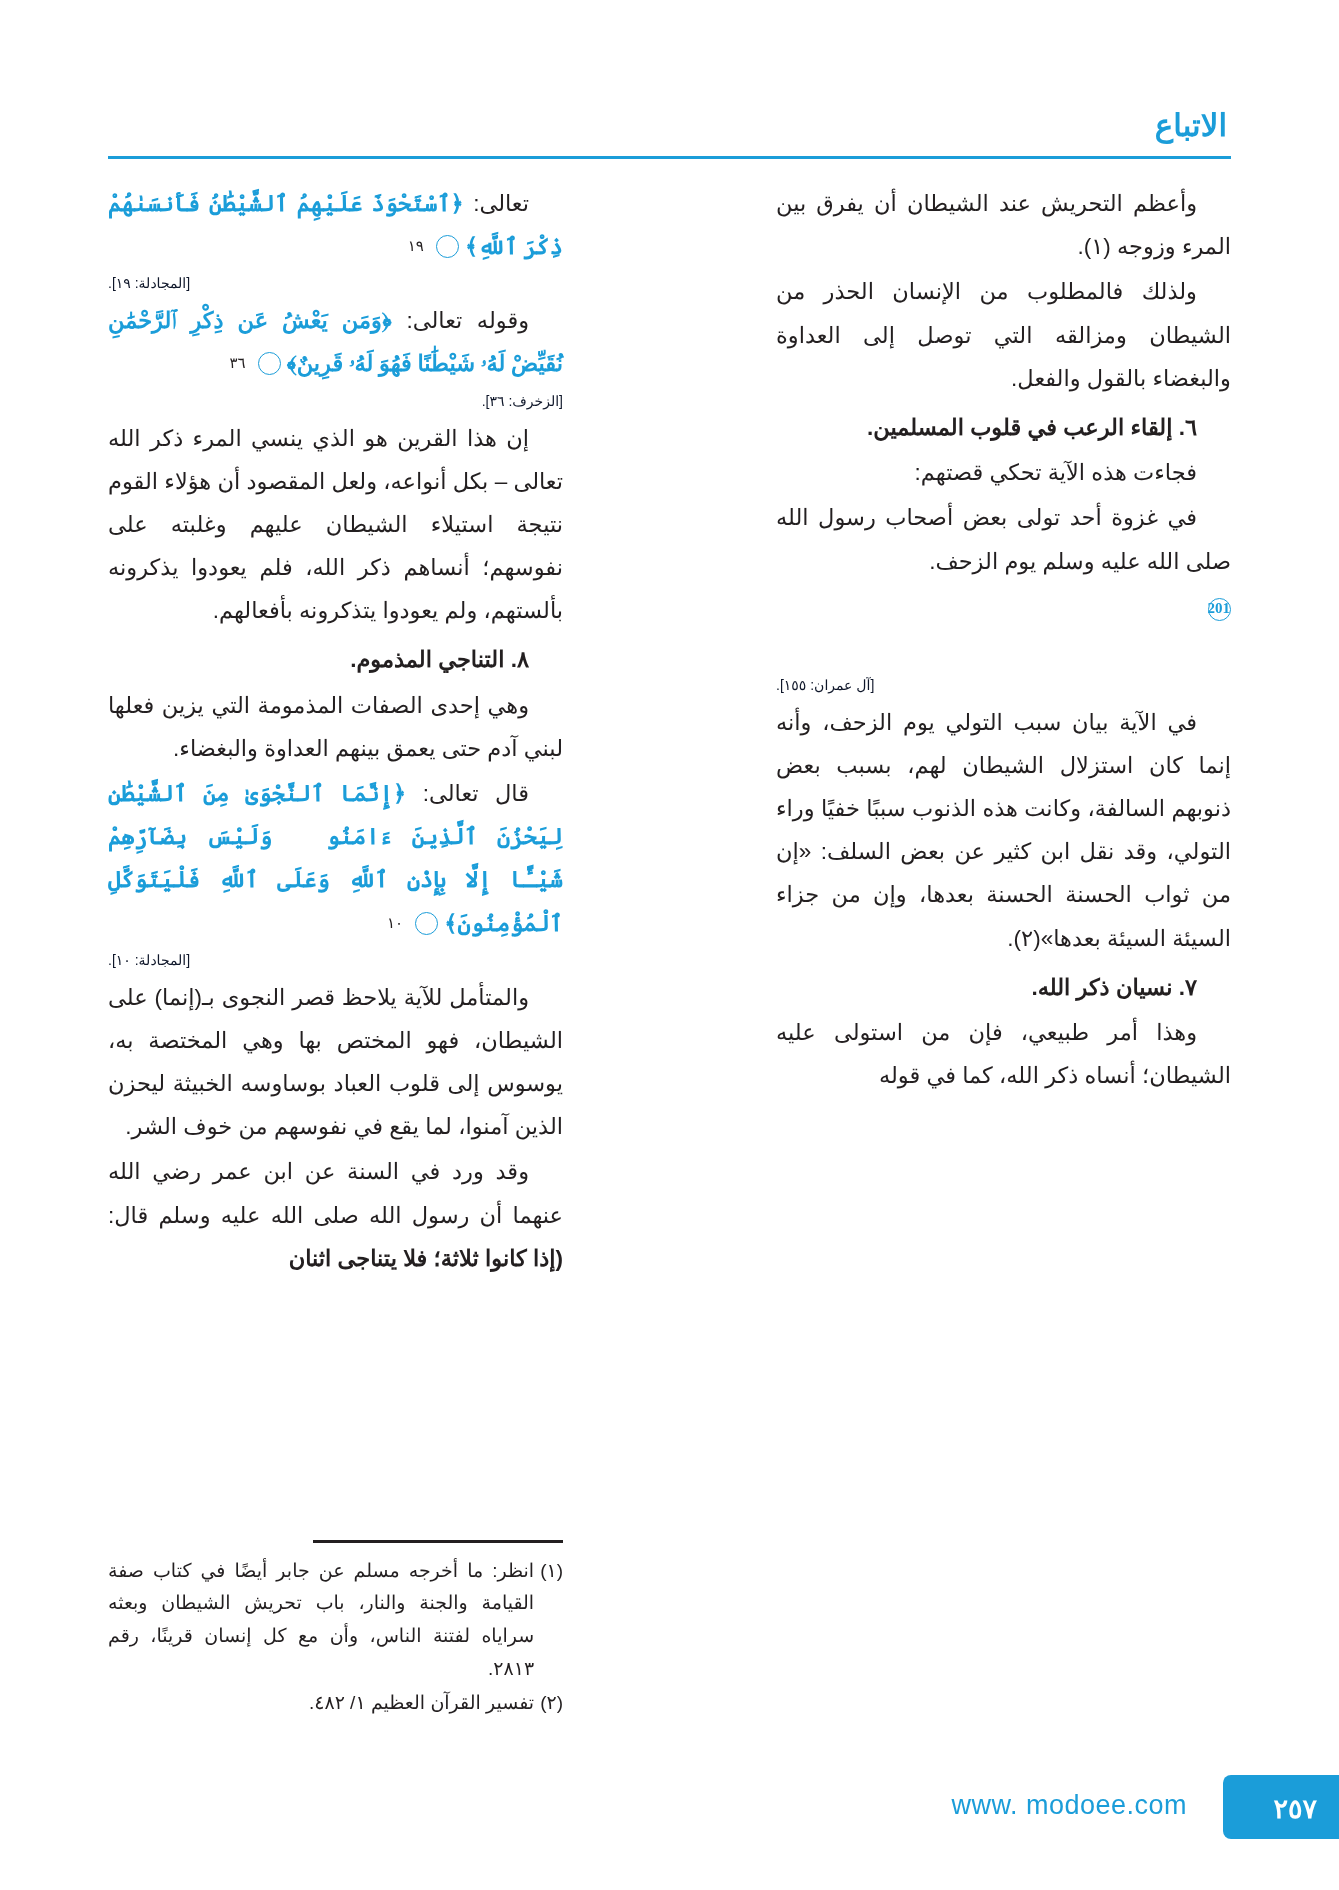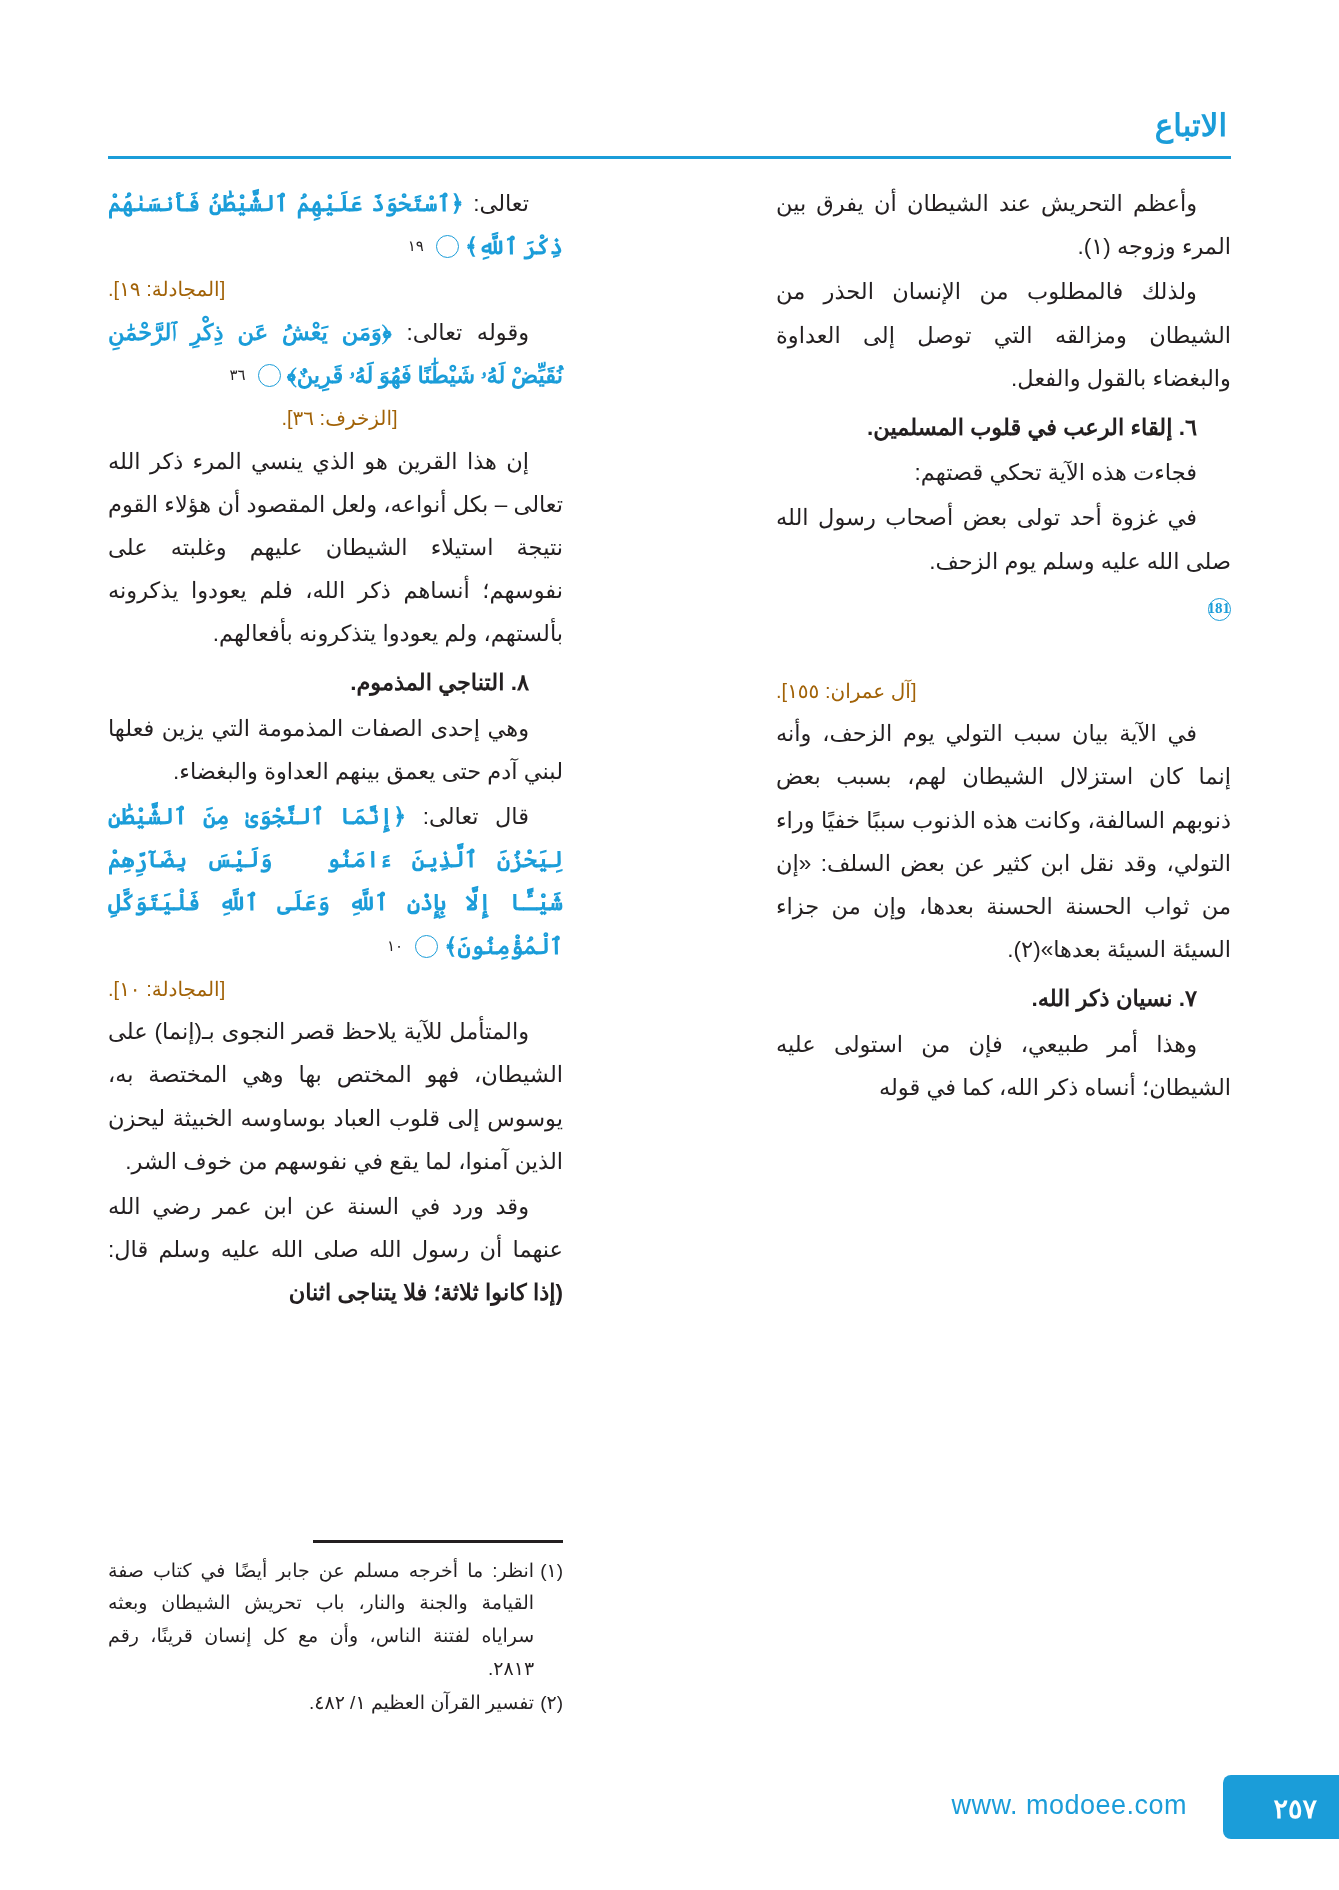--- a/index.html
+++ b/index.html
@@ -84,22 +84,22 @@
     line-height: 2.05;
     font-weight: bold;
     direction: rtl;
   }
   .ayah-inline {
     color: #1b9dd9;
     font-family: "Liberation Serif", serif;
     font-weight: bold;
   }
   .src {
-    font-size: 20px;
-    color: #a16207;
+    font-size: 14px;
+    color: #0f172a;
   }
   .ayah-num {
     display: inline-block;
     font-size: 15px;
     border: 1.5px solid #1b9dd9;
     border-radius: 50%;
     width: 21px;
     height: 21px;
     line-height: 19px;
     text-align: center;
@@ -166,32 +166,32 @@
     <div class="header-title">الاتباع</div>
     <div class="header-rule"></div>
   </div>
 
   <div class="col col-right" id="col-right">
       <p class="indent">وأعظم التحريش عند الشيطان أن يفرق بين المرء وزوجه (١).</p>
       <p class="indent">ولذلك فالمطلوب من الإنسان الحذر من الشيطان ومزالقه التي توصل إلى العداوة والبغضاء بالقول والفعل.</p>
       <p class="heading">٦. إلقاء الرعب في قلوب المسلمين.</p>
       <p class="indent">فجاءت هذه الآية تحكي قصتهم:</p>
       <p class="indent">في غزوة أحد تولى بعض أصحاب رسول الله صلى الله عليه وسلم يوم الزحف.</p>
-      <p class="ayah"><span></span> <span class="ayah-num">181</span></p>
+      <p class="ayah"><span></span> <span class="ayah-num">201</span></p>
       <p class="src" style="text-align: left; margin-top: 40px;">[آل عمران: ١٥٥].</p>
       <p class="indent">في الآية بيان سبب التولي يوم الزحف، وأنه إنما كان استزلال الشيطان لهم، بسبب بعض ذنوبهم السالفة، وكانت هذه الذنوب سببًا خفيًا وراء التولي، وقد نقل ابن كثير عن بعض السلف: «إن من ثواب الحسنة الحسنة بعدها، وإن من جزاء السيئة السيئة بعدها»(٢).</p>
       <p class="heading">٧. نسيان ذكر الله.</p>
       <p class="indent">وهذا أمر طبيعي، فإن من استولى عليه الشيطان؛ أنساه ذكر الله، كما في قوله</p>
     </div>
 
   <div class="col col-left" id="col-left">
       <p class="indent"><span>تعالى:</span> <span class="ayah-inline">﴿ٱسْتَحْوَذَ عَلَيْهِمُ ٱلشَّيْطَٰنُ فَأَنسَىٰهُمْ ذِكْرَ ٱللَّهِ﴾</span> <span class="ayah-num">١٩</span></p>
       <p class="src" style="text-align: left;">[المجادلة: ١٩].</p>
       <p class="indent"><span>وقوله تعالى:</span> <span class="ayah-inline">﴿وَمَن يَعْشُ عَن ذِكْرِ ٱلرَّحْمَٰنِ نُقَيِّضْ لَهُۥ شَيْطَٰنًا فَهُوَ لَهُۥ قَرِينٌ﴾</span> <span class="ayah-num">٣٦</span></p>
-      <p class="src" style="text-align: center; margin-left: 8px;">[الزخرف: ٣٦].</p>
+      <p class="src" style="text-align: right; margin-left: 8px;">[الزخرف: ٣٦].</p>
       <p class="indent">إن هذا القرين هو الذي ينسي المرء ذكر الله تعالى – بكل أنواعه، ولعل المقصود أن هؤلاء القوم نتيجة استيلاء الشيطان عليهم وغلبته على نفوسهم؛ أنساهم ذكر الله، فلم يعودوا يذكرونه بألستهم، ولم يعودوا يتذكرونه بأفعالهم.</p>
       <p class="heading">٨. التناجي المذموم.</p>
       <p class="indent">وهي إحدى الصفات المذمومة التي يزين فعلها لبني آدم حتى يعمق بينهم العداوة والبغضاء.</p>
       <p class="indent"><span>قال تعالى:</span> <span class="ayah-inline">﴿إِنَّمَا ٱلنَّجْوَىٰ مِنَ ٱلشَّيْطَٰنِ لِيَحْزُنَ ٱلَّذِينَ ءَامَنُوا۟ وَلَيْسَ بِضَآرِّهِمْ شَيْـًٔا إِلَّا بِإِذْنِ ٱللَّهِ وَعَلَى ٱللَّهِ فَلْيَتَوَكَّلِ ٱلْمُؤْمِنُونَ﴾</span> <span class="ayah-num">١٠</span></p>
       <p class="src" style="text-align: left;">[المجادلة: ١٠].</p>
       <p class="indent">والمتأمل للآية يلاحظ قصر النجوى بـ(إنما) على الشيطان، فهو المختص بها وهي المختصة به، يوسوس إلى قلوب العباد بوساوسه الخبيثة ليحزن الذين آمنوا، لما يقع في نفوسهم من خوف الشر.</p>
       <p class="indent"><span>وقد ورد في السنة عن ابن عمر رضي الله عنهما أن رسول الله صلى الله عليه وسلم قال: </span><span class="bold">(إذا كانوا ثلاثة؛ فلا يتناجى اثنان</span></p>
     </div>
 
   <div class="footnotes" id="footnotes">

